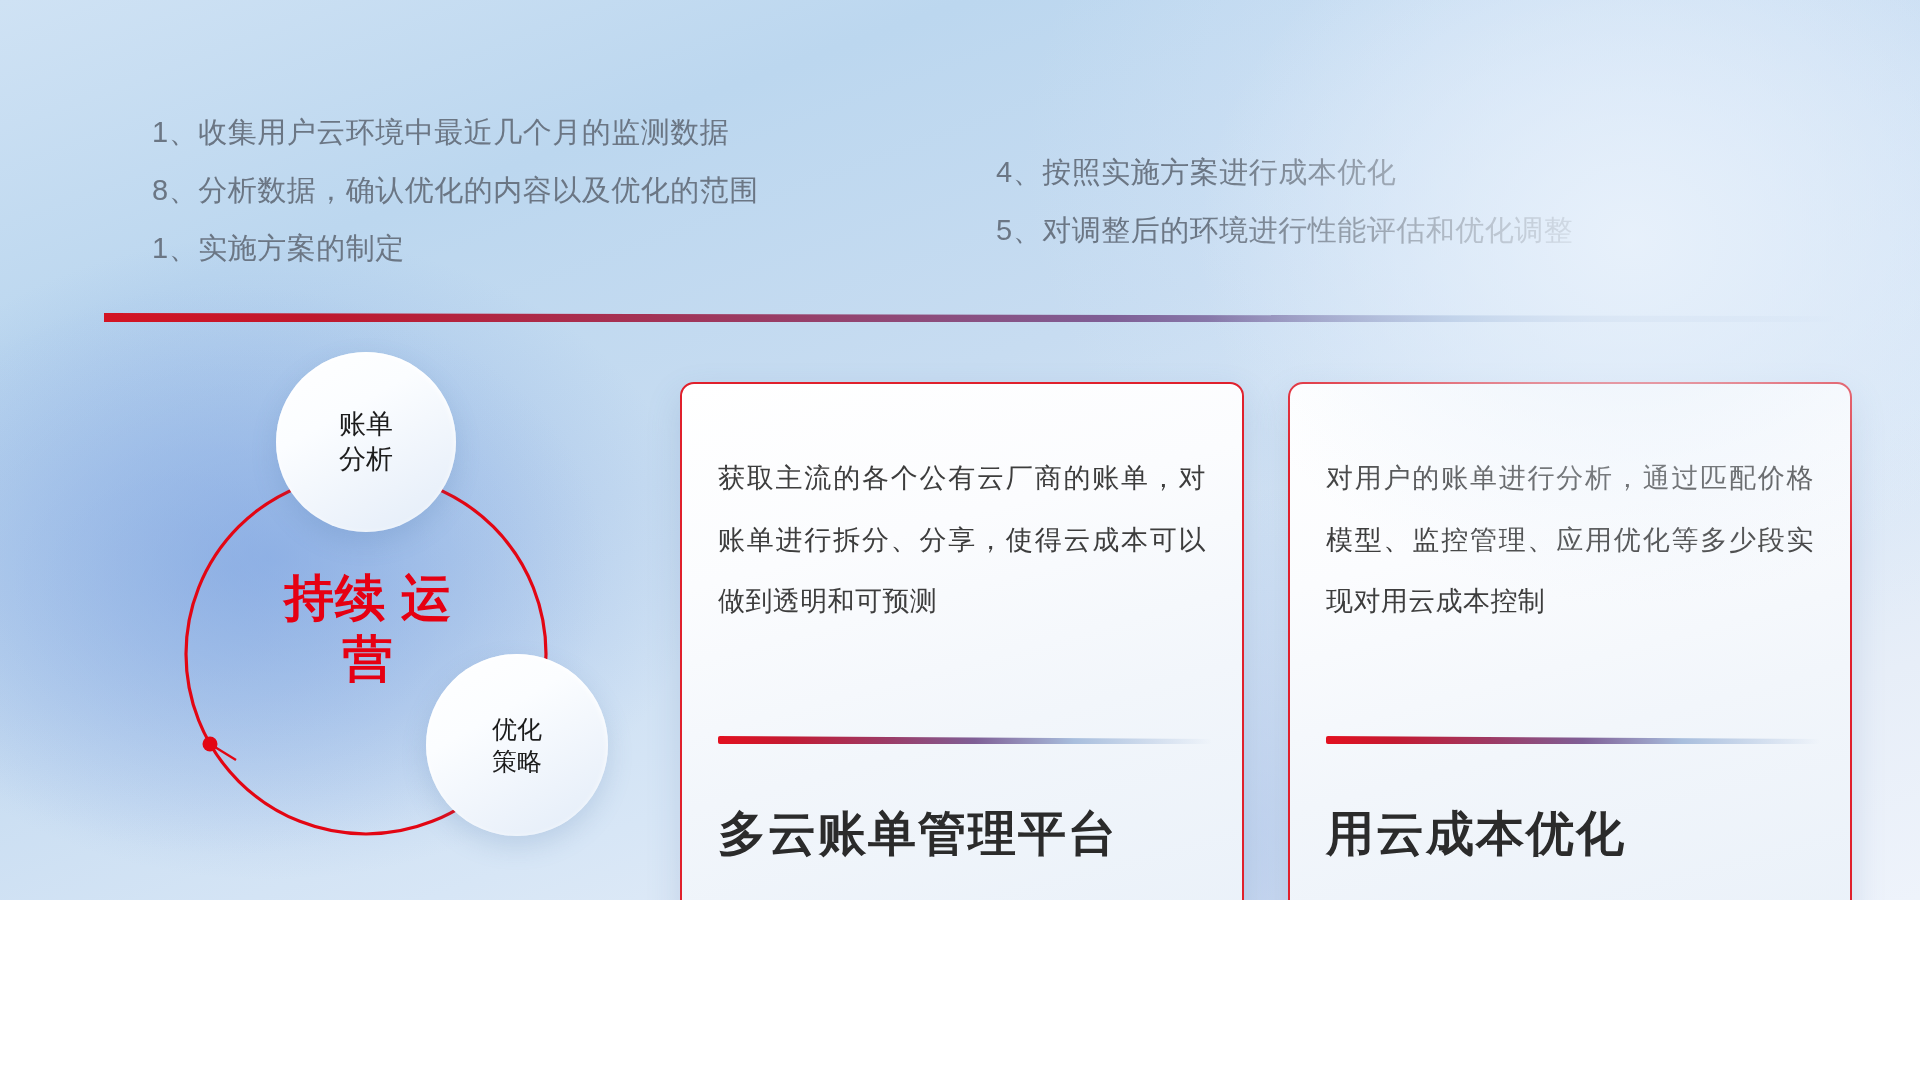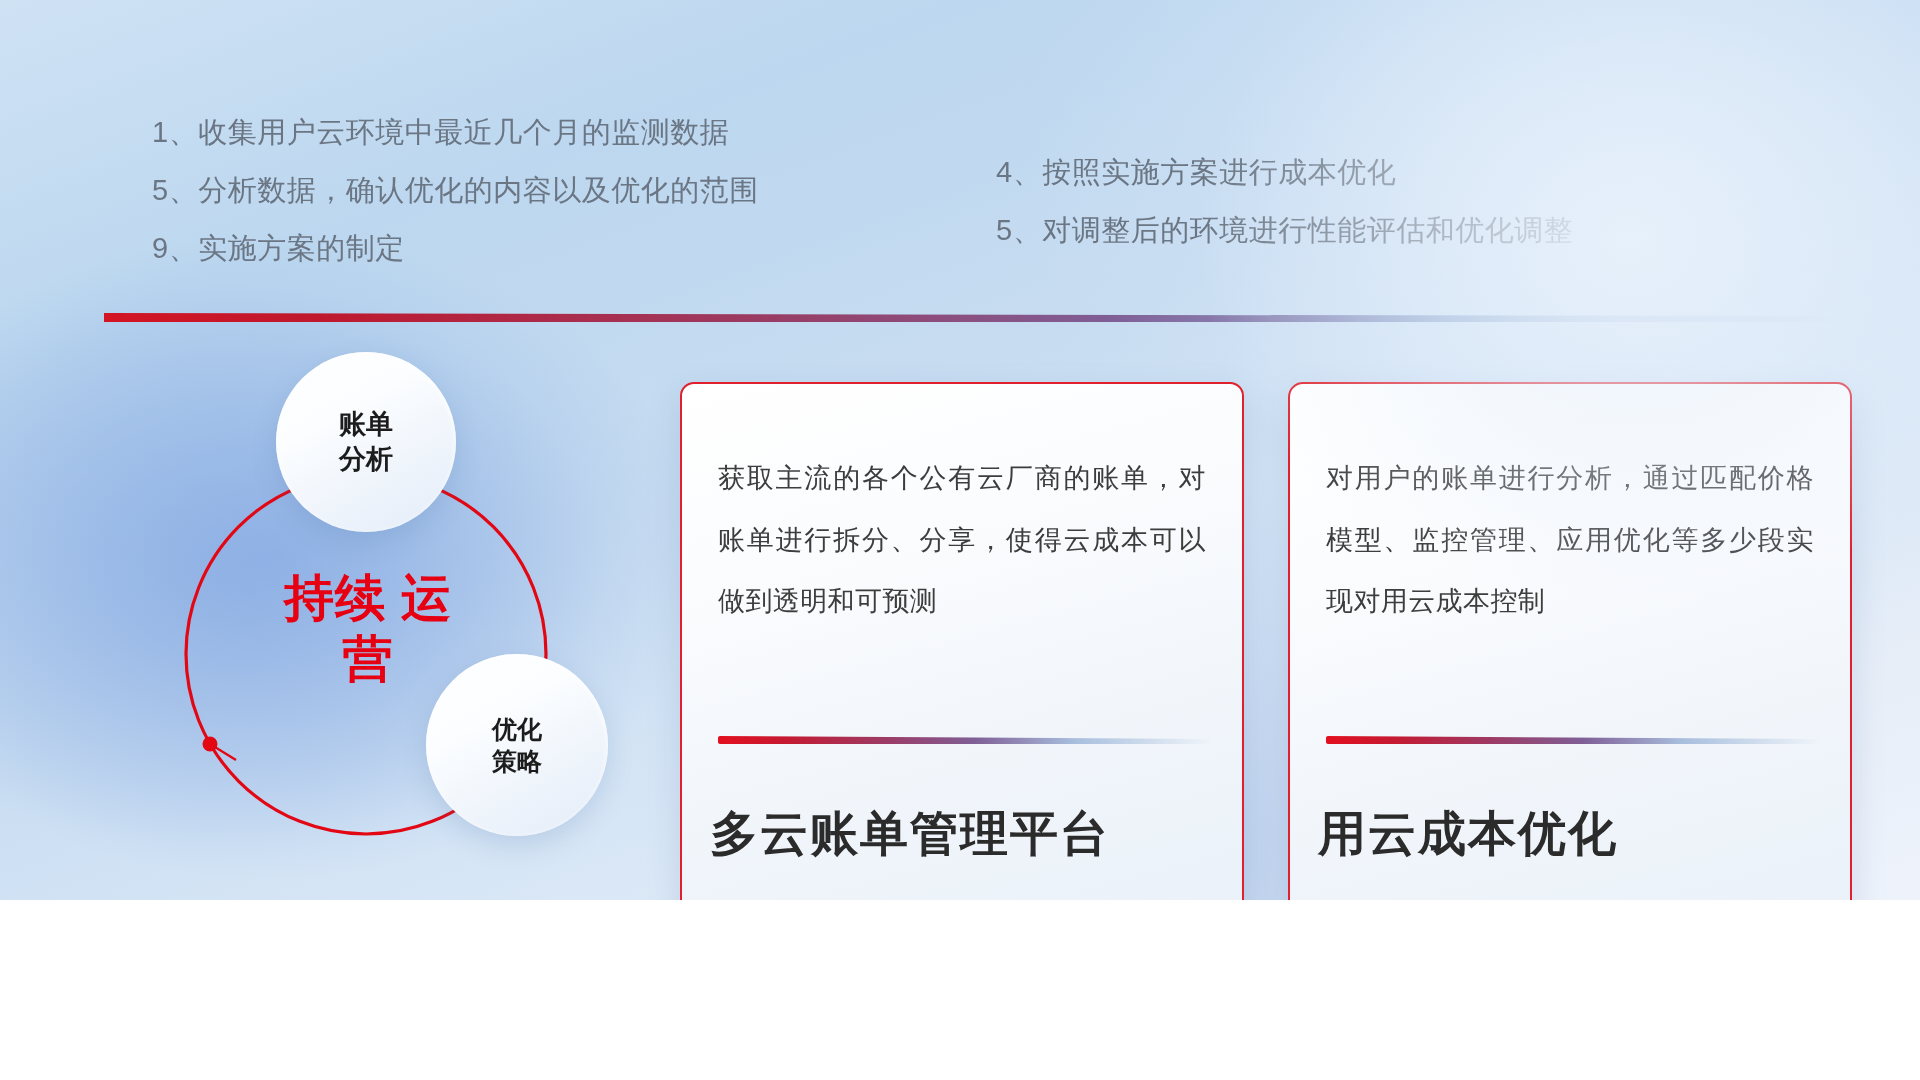--- a/index.html
+++ b/index.html
@@ -81,21 +81,21 @@
     background:
       linear-gradient(150deg, #ffffff 0%, #fbfdff 35%, #edf3fb 72%, #e2ecf8 100%);
     box-shadow:
       0 10px 26px rgba(80,120,170,0.20),
       inset 0 2px 6px rgba(255,255,255,0.95);
     display: flex;
     flex-direction: column;
     align-items: center;
     justify-content: center;
     color: #1c1c1c;
-    font-weight: bold;
+    font-weight: normal;
     text-align: center;
   }
   .bubble span { display: block; line-height: 1.28; }
 
   .bubble-top {
     left: 180px; top: 0px;
     width: 180px; height: 180px;
     font-size: 27px;
   }
   .bubble-bl {
@@ -157,39 +157,39 @@
     right: 30px;
     top: 352px;
     height: 8px;
     background: linear-gradient(90deg, #e3101f 0%, #c41a32 14%, #9c3b66 34%, #7f5f96 52%, #a8bedd 72%, rgba(230,238,248,0.0) 100%);
     clip-path: polygon(0 0, 100% 38%, 100% 100%, 0 100%);
     border-radius: 2px;
   }
 
   .card-title {
     position: absolute;
-    left: 28px;
+    left: 36px;
     right: 30px;
     top: 418px;
     color: #2b2b2b;
     font-size: 48px;
     font-weight: bold;
     letter-spacing: 2px;
     white-space: nowrap;
   }
 </style>
 </head>
 <body>
 
 <div id="stage">
 
   <div class="steps-col steps-left">
     <div class="step-item">1、收集用户云环境中最近几个月的监测数据</div>
-    <div class="step-item">5、分析数据，确认优化的内容以及优化的范围</div>
-    <div class="step-item">9、实施方案的制定</div>
+    <div class="step-item">8、分析数据，确认优化的内容以及优化的范围</div>
+    <div class="step-item">1、实施方案的制定</div>
   </div>
 
   <div class="steps-col steps-right">
     <div class="step-item">4、按照实施方案进行成本优化</div>
     <div class="step-item">5、对调整后的环境进行性能评估和优化调整</div>
   </div>
 
   <div class="top-divider"></div>
 
   <div id="diagram">

